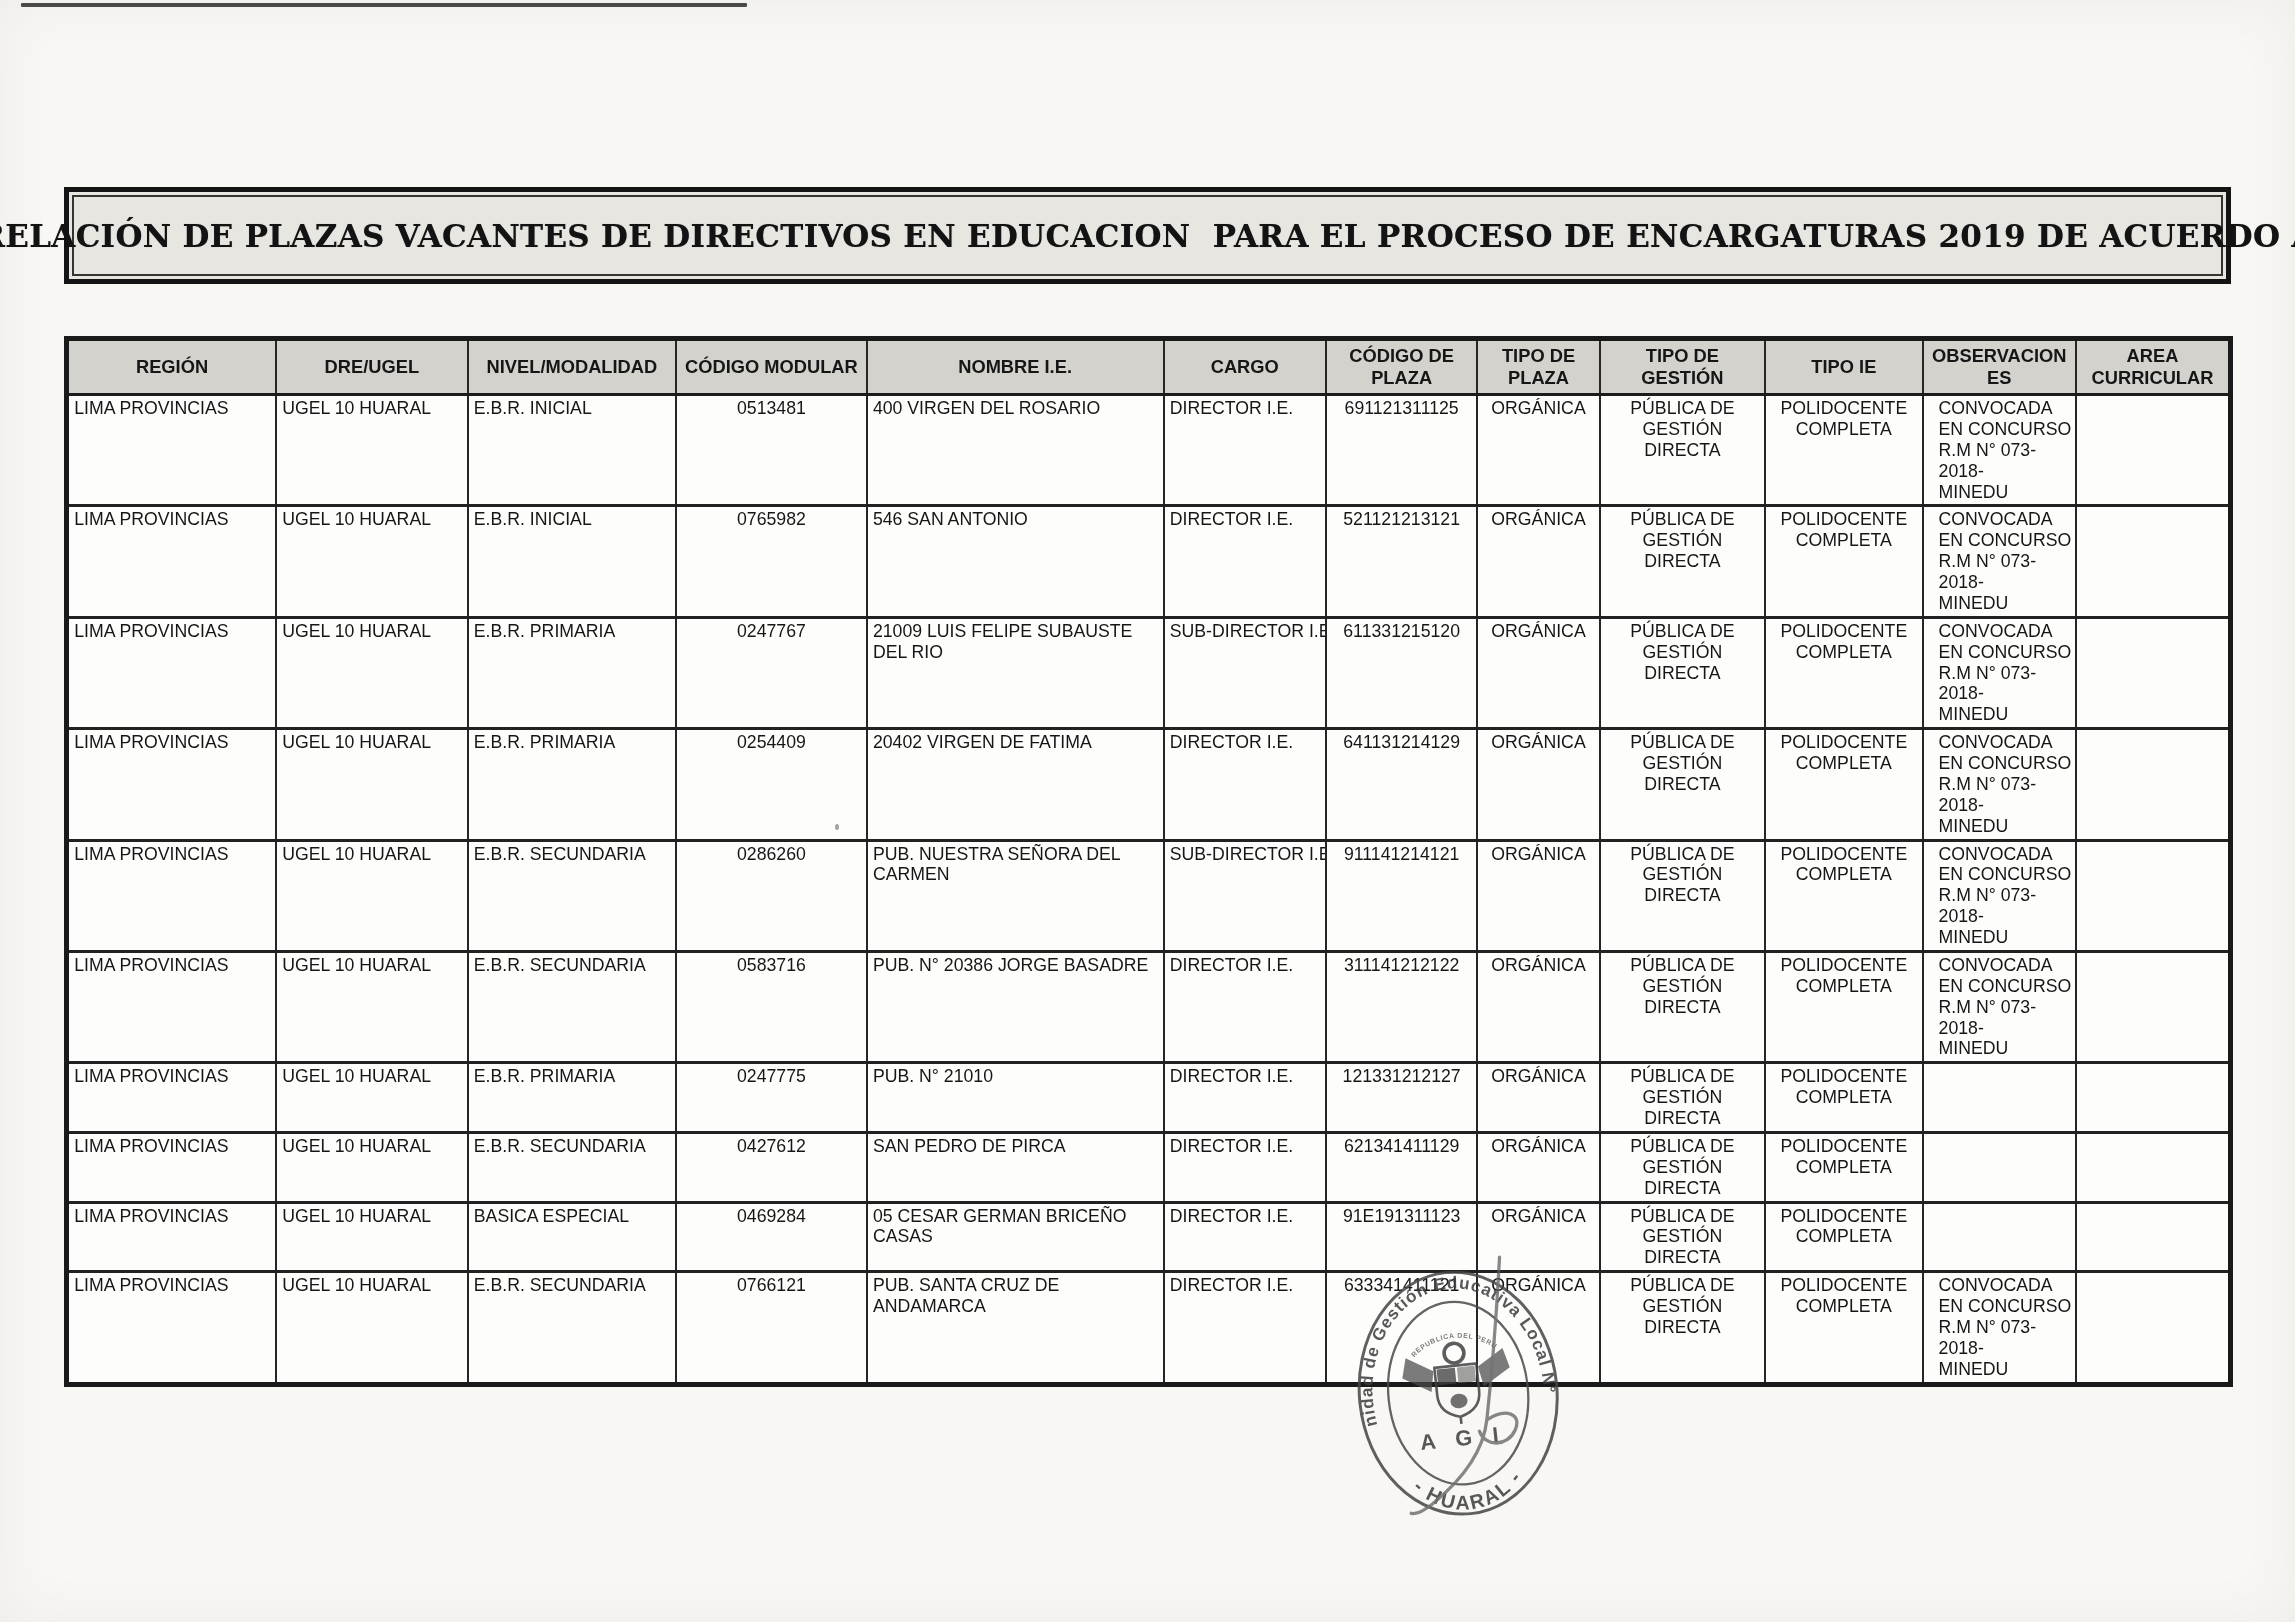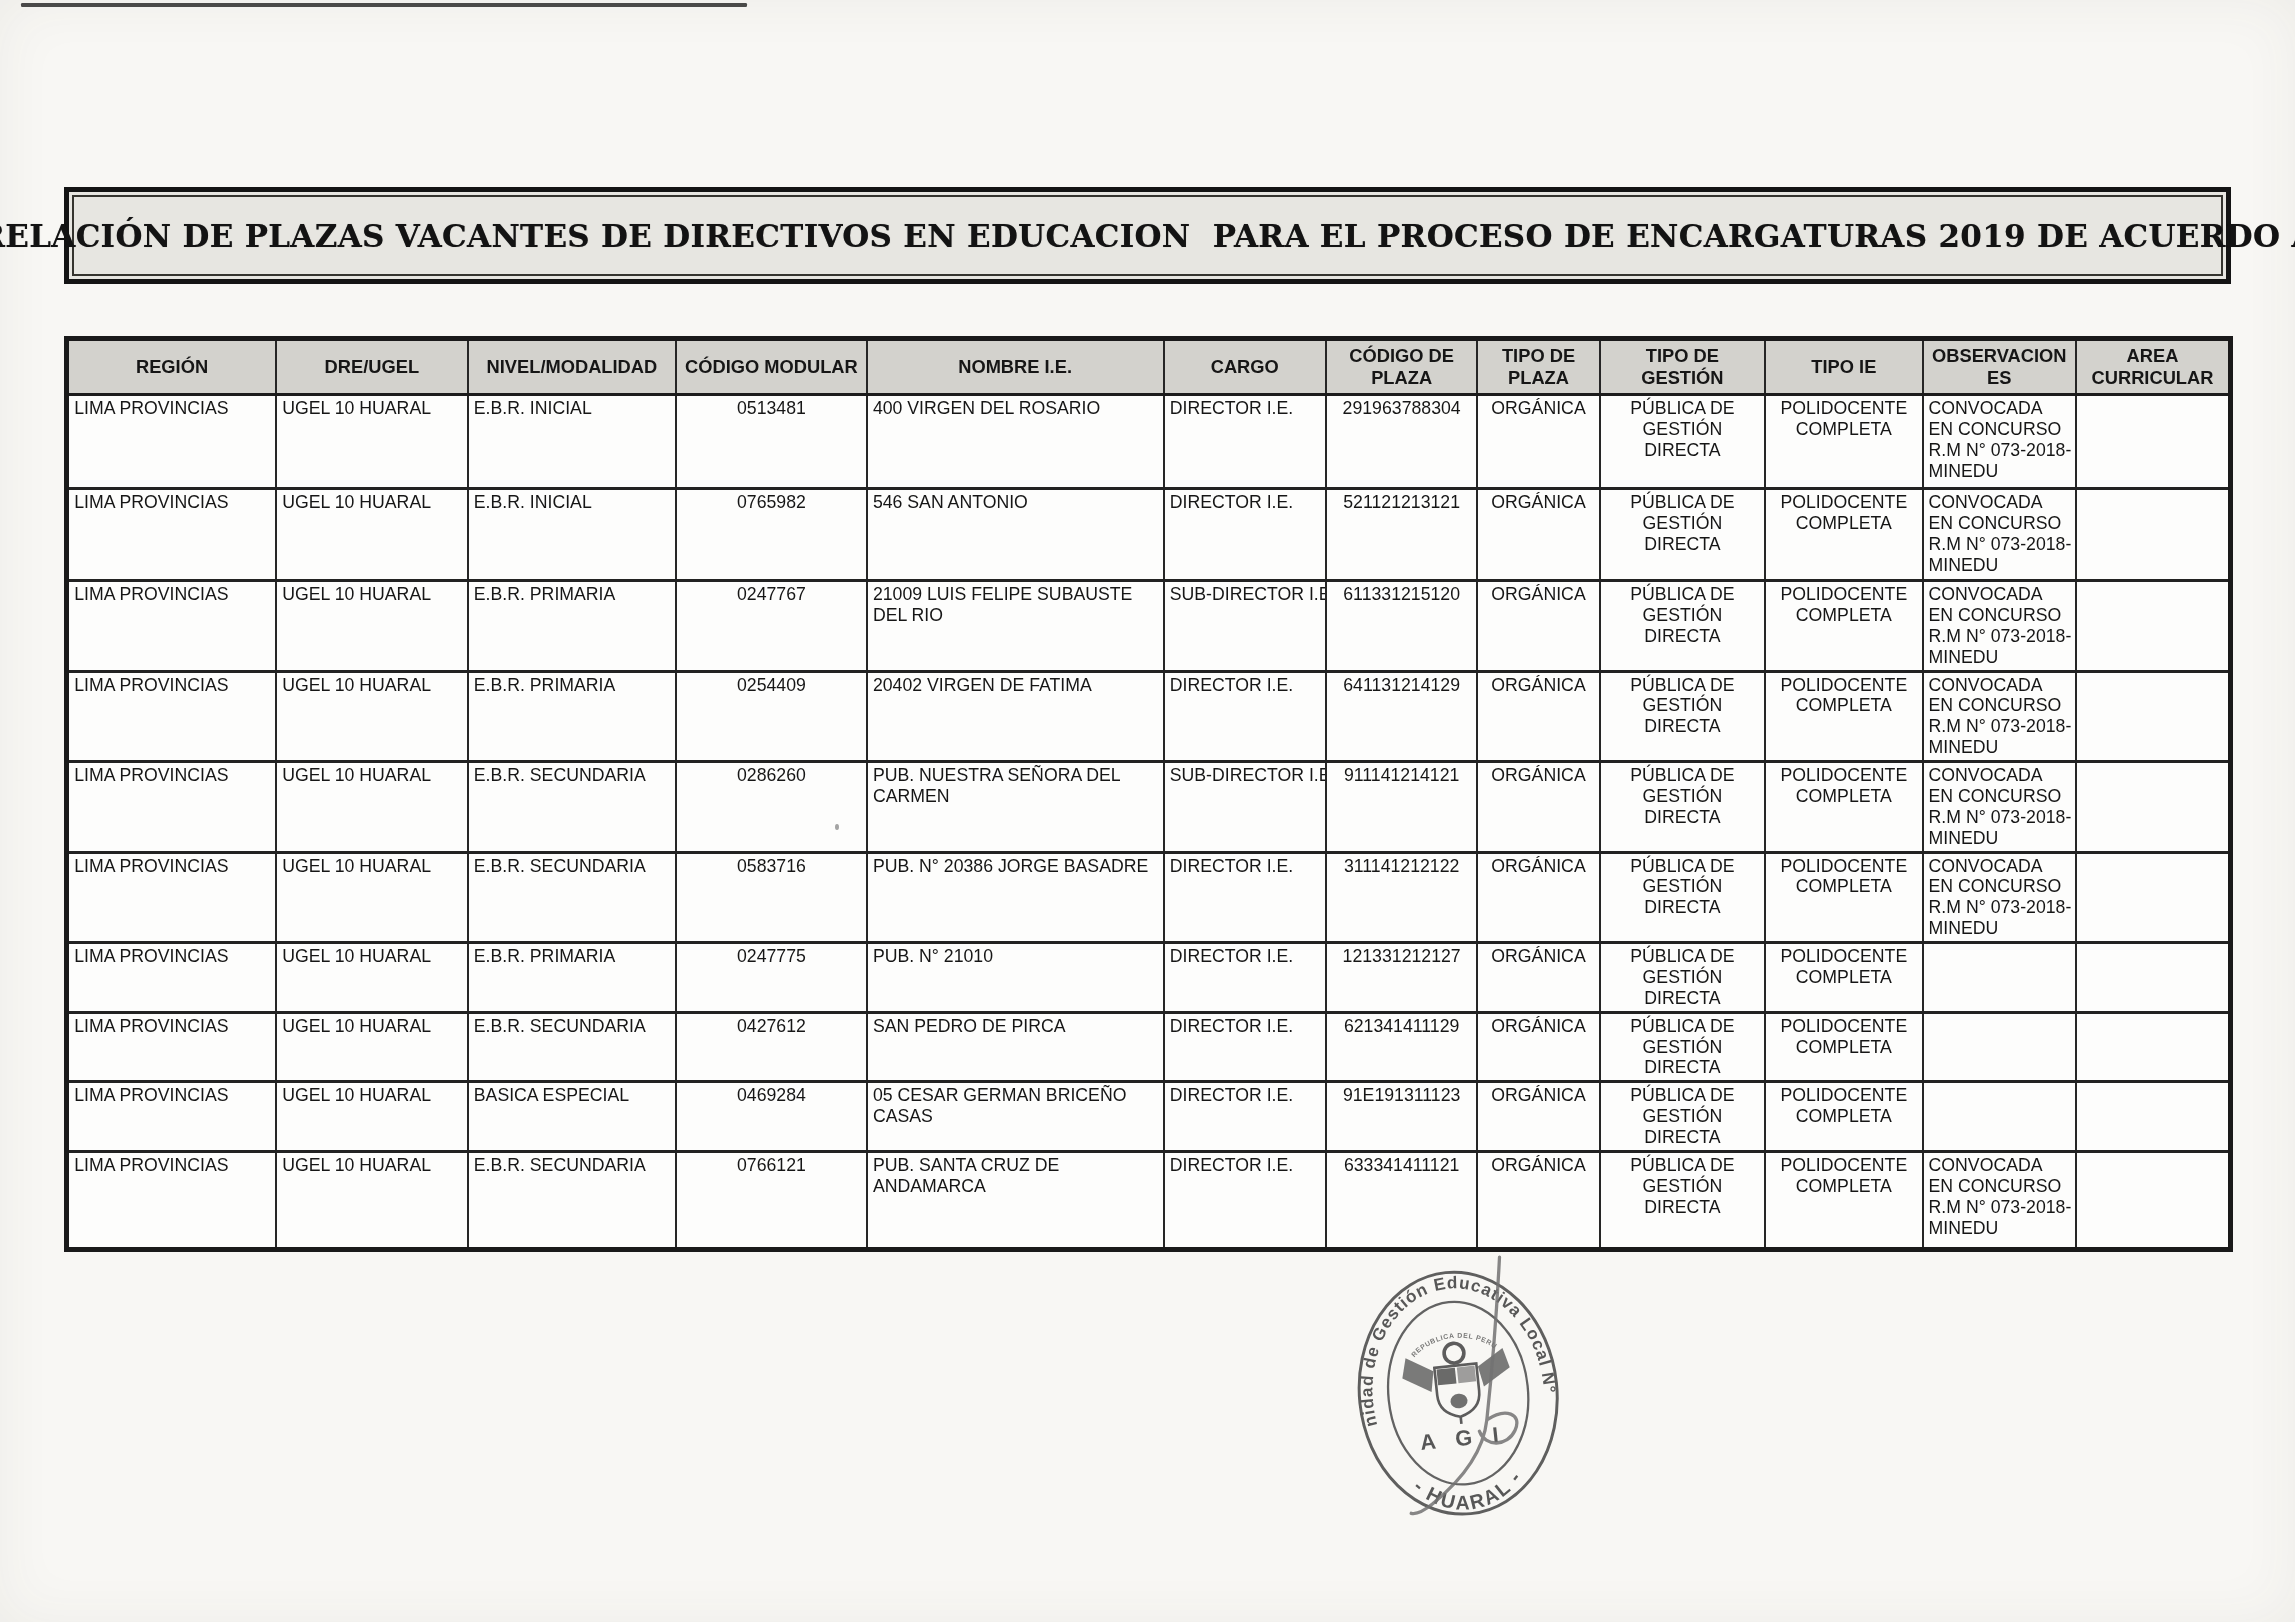--- a/index.html
+++ b/index.html
@@ -64,21 +64,21 @@
   tbody tr:nth-child(3){height:86px;}
   tbody tr:nth-child(4){height:90px;}
   tbody tr:nth-child(5){height:89px;}
   tbody tr:nth-child(6){height:89px;}
   tbody tr:nth-child(7){height:69px;}
   tbody tr:nth-child(8){height:69px;}
   tbody tr:nth-child(9){height:69px;}
   tbody tr:nth-child(10){height:98px;}
   td.c3,td.c6,td.c7,td.c8,td.c9,td.c11{text-align:center;}
   td.c5{white-space:nowrap;}
-  td.c10{padding-right:1.3px;padding-left:5px;}
+  td.c10{padding-right:1.3px;padding-left:15px;}
 
   
   .commission{
     position:absolute;left:1500px;top:1258px;
     font-family:"DejaVu Serif",serif;font-weight:700;
     font-size:28px;letter-spacing:0.7px;color:#181818;
     text-shadow:0 0 0.7px rgba(0,0,0,.4);
   }
   svg.seal{
     position:absolute;left:1339px;top:1258px;width:241px;height:270px;
@@ -135,21 +135,21 @@
       </tr>
     </thead>
     <tbody id="table-body">
         <tr>
       <td class="c0">LIMA PROVINCIAS</td>
       <td class="c1">UGEL 10 HUARAL</td>
       <td class="c2">E.B.R. INICIAL</td>
       <td class="c3">0513481</td>
       <td class="c4">400 VIRGEN DEL ROSARIO</td>
       <td class="c5">DIRECTOR I.E.</td>
-      <td class="c6">291963788304</td>
+      <td class="c6">691121311125</td>
       <td class="c7">ORGÁNICA</td>
       <td class="c8">PÚBLICA DE
 GESTIÓN
 DIRECTA</td>
       <td class="c9">POLIDOCENTE
 COMPLETA</td>
       <td class="c10">CONVOCADA
 EN CONCURSO
 R.M N° 073-2018-
 MINEDU</td>

